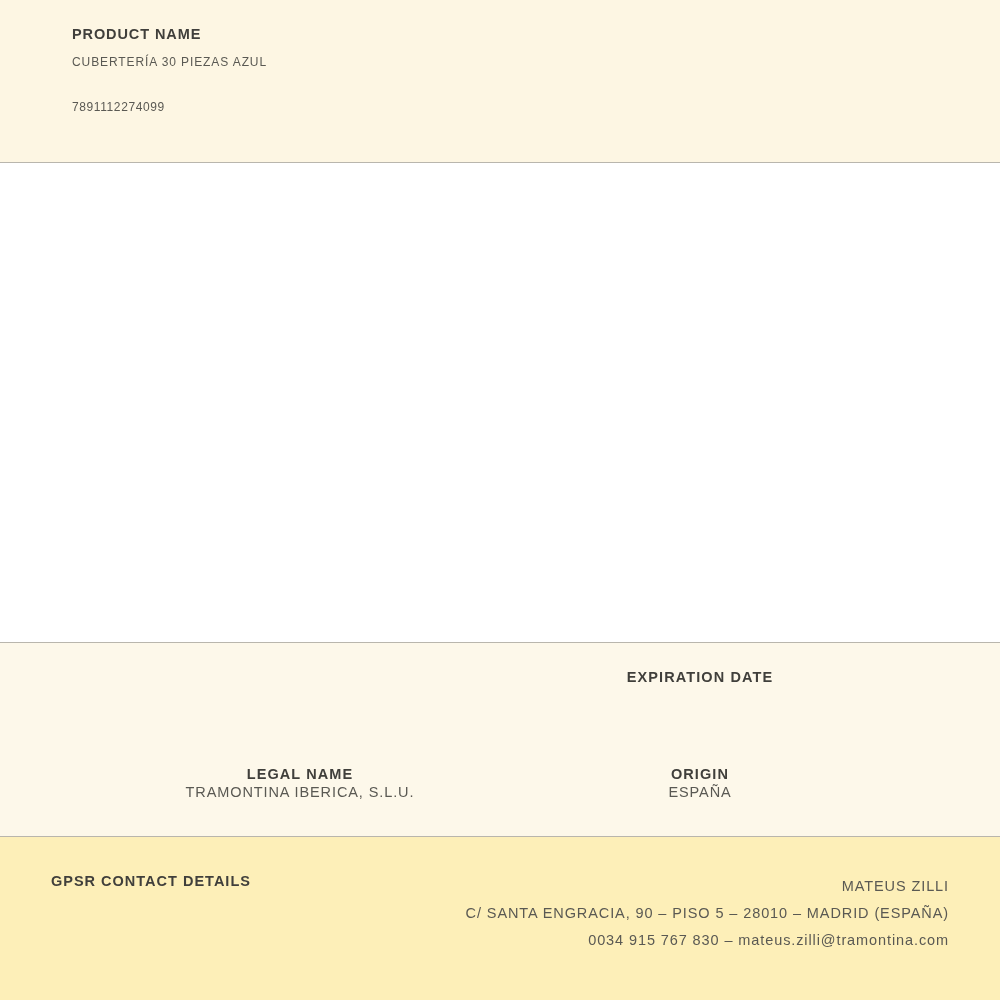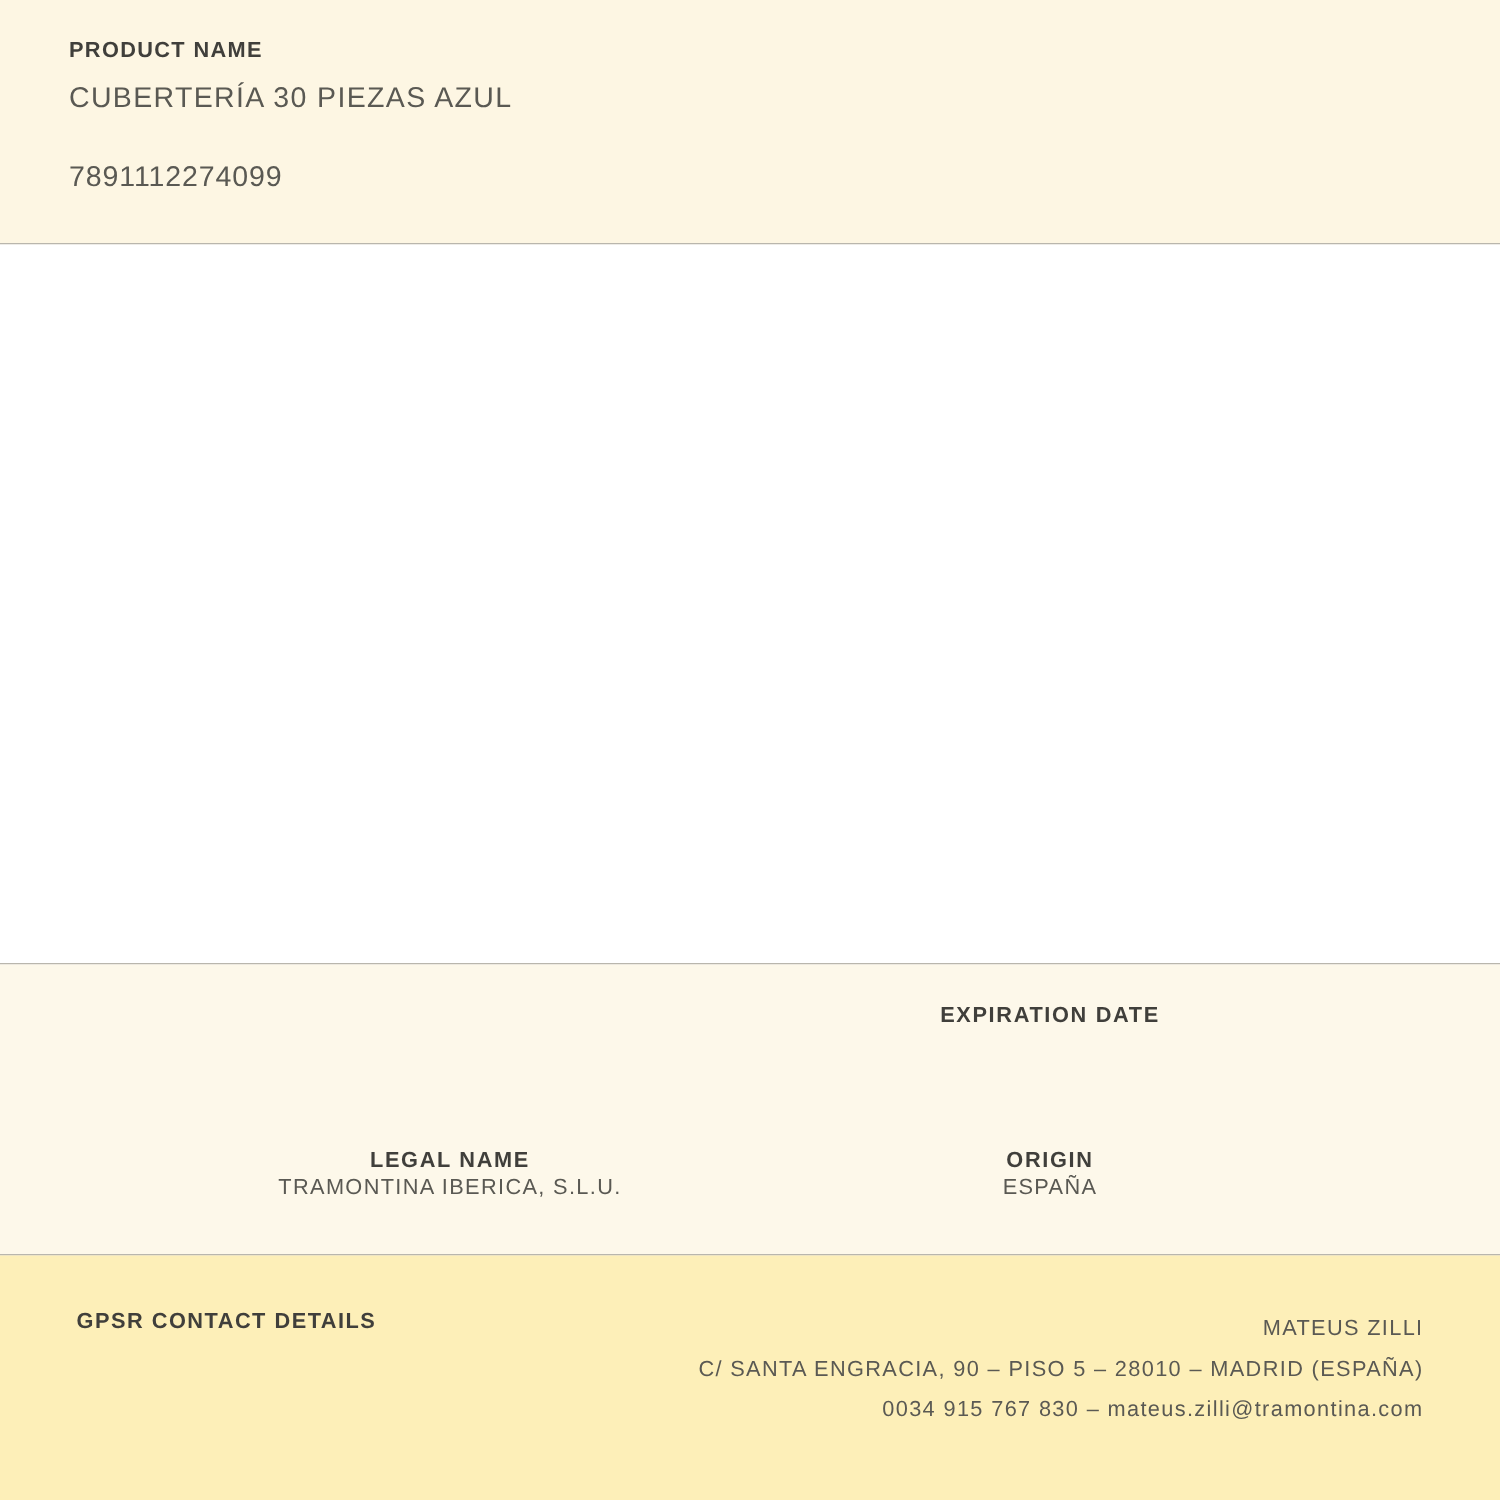--- a/index.html
+++ b/index.html
@@ -24,35 +24,35 @@
 
   
   .top-section {
     background: #fdf6e3;
     border-bottom: 1px solid #b9b6ad;
     padding: 26px 0 0 0;
     height: 163px;
     box-sizing: border-box;
   }
   .field-block {
-    padding-left: 46px;
+    padding-left: 72px;
   }
   .field-block + .field-block {
     margin-top: 30px;
   }
   .field-label {
     font-size: 14.5px;
     font-weight: bold;
     letter-spacing: 0.9px;
     color: #403f3b;
     text-transform: uppercase;
     line-height: 1.2;
   }
   .field-value {
-    font-size: 19px;
+    font-size: 12px;
     letter-spacing: 0.9px;
     color: #5a5953;
     margin-top: 12px;
     line-height: 1.2;
   }
   .field-value.plain {
     letter-spacing: 0.6px;
   }
 
   

